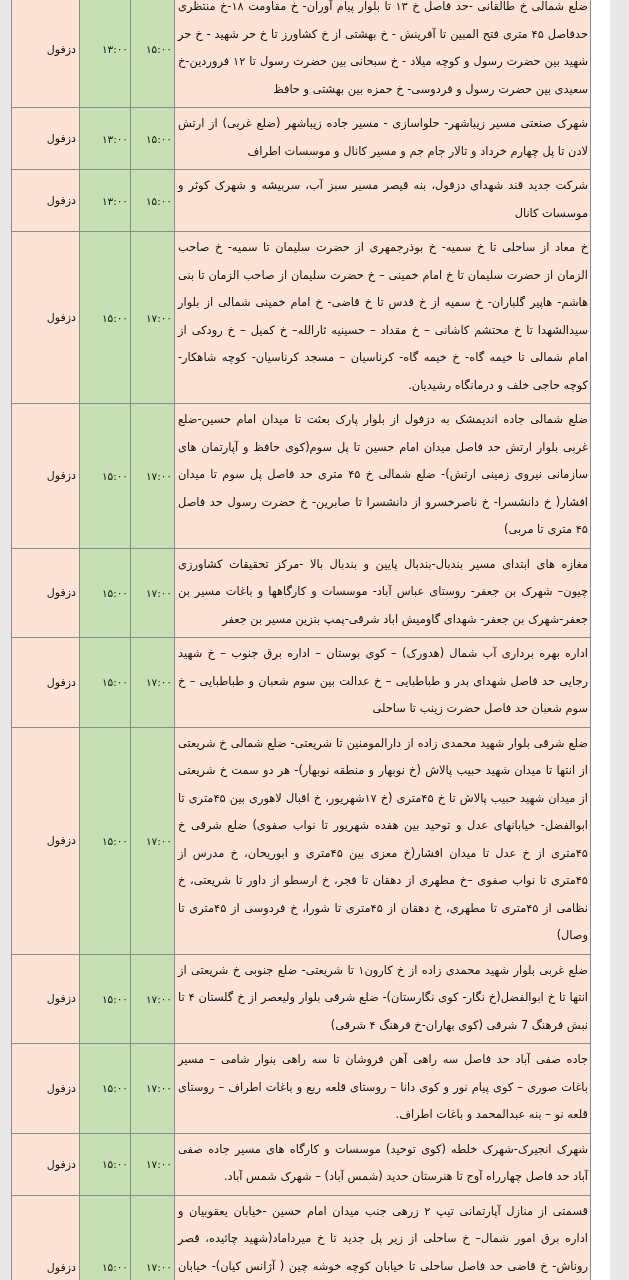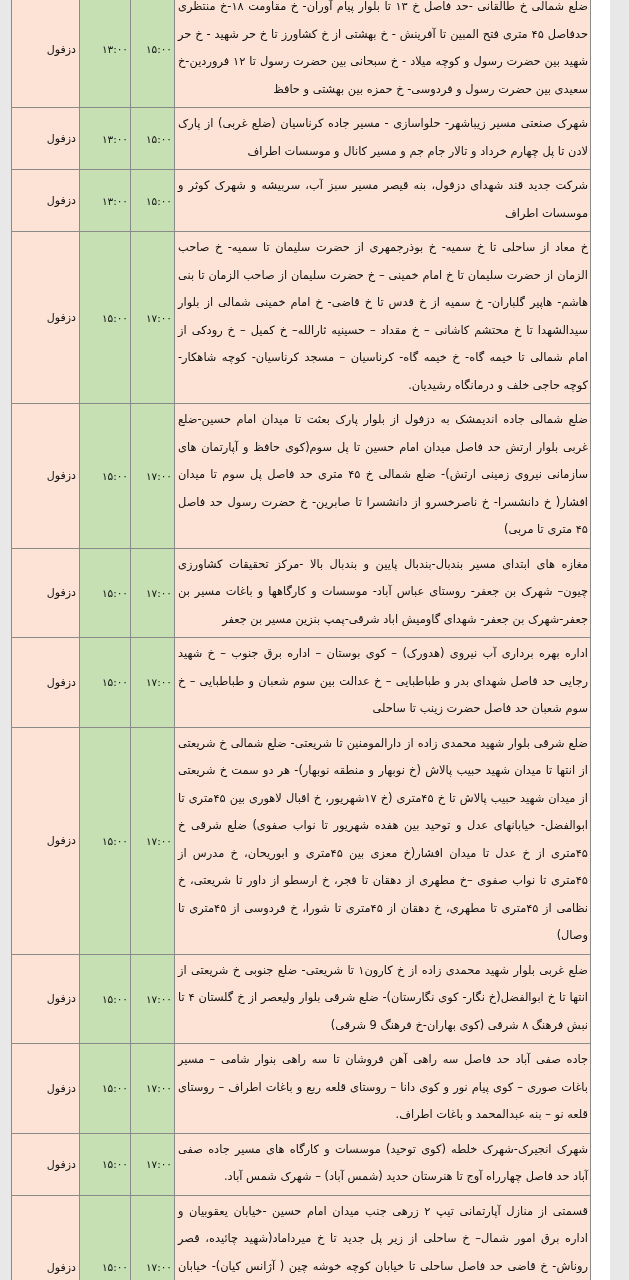--- a/index.html
+++ b/index.html
@@ -51,27 +51,27 @@
         <tr style="height: 94px;">
           <td class="city">دزفول</td>
           <td class="t1">۱۳:۰۰</td>
           <td class="t2">۱۵:۰۰</td>
           <td class="addr">ضلع شمالی خ طالقانی -حد فاصل خ ۱۳ تا بلوار پیام آوران- خ مقاومت ۱۸-خ منتظری حدفاصل ۴۵ متری فتح المبین تا آفرینش - خ بهشتی از خ کشاورز تا خ حر شهید - خ حر شهید بین حضرت رسول و کوچه میلاد - خ سبحانی بین حضرت رسول تا ۱۲ فروردین-خ سعیدی بین حضرت رسول و فردوسی- خ حمزه بین بهشتی و حافظ</td>
         </tr>
         <tr style="height: 56px;">
           <td class="city">دزفول</td>
           <td class="t1">۱۳:۰۰</td>
           <td class="t2">۱۵:۰۰</td>
-          <td class="addr">شهرک صنعتی مسیر زیباشهر- حلواسازی - مسیر جاده کرناسیان (ضلع غربی) از پارک لادن تا پل چهارم خرداد و تالار جام جم و مسیر کانال و موسسات اطراف</td>
+          <td class="addr">شهرک صنعتی مسیر زیباشهر- حلواسازی - مسیر جاده زیباشهر (ضلع غربی) از ارتش لادن تا پل چهارم خرداد و تالار جام جم و مسیر کانال و موسسات اطراف</td>
         </tr>
         <tr style="height: 28px;">
           <td class="city">دزفول</td>
           <td class="t1">۱۳:۰۰</td>
           <td class="t2">۱۵:۰۰</td>
-          <td class="addr">شرکت جدید قند شهدای دزفول، بنه قیصر مسیر سبز آب، سربیشه و شهرک کوثر و موسسات اطراف</td>
+          <td class="addr">شرکت جدید قند شهدای دزفول، بنه قیصر مسیر سبز آب، سربیشه و شهرک کوثر و موسسات کانال</td>
         </tr>
         <tr style="height: 113px;">
           <td class="city">دزفول</td>
           <td class="t1">۱۵:۰۰</td>
           <td class="t2">۱۷:۰۰</td>
           <td class="addr">خ معاد از ساحلی تا خ سمیه- خ بوذرجمهری از حضرت سلیمان تا سمیه- خ صاحب الزمان از حضرت سلیمان تا خ امام خمینی – خ حضرت سلیمان از صاحب الزمان تا بنی هاشم- هاپیر گلباران- خ سمیه از خ قدس تا خ قاضی- خ امام خمینی شمالی از بلوار سیدالشهدا تا خ محتشم کاشانی – خ مقداد – حسینیه ثارالله– خ کمیل – خ رودکی از امام شمالی تا خیمه گاه- خ خیمه گاه- کرناسیان – مسجد کرناسیان- کوچه شاهکار- کوچه حاجی خلف و درمانگاه رشیدیان.</td>
         </tr>
         <tr style="height: 112px;">
           <td class="city">دزفول</td>
           <td class="t1">۱۵:۰۰</td>
@@ -81,33 +81,33 @@
         <tr style="height: 76px;">
           <td class="city">دزفول</td>
           <td class="t1">۱۵:۰۰</td>
           <td class="t2">۱۷:۰۰</td>
           <td class="addr">مغازه های ابتدای مسیر بندبال-بندبال پایین و بندبال بالا -مرکز تحقیقات کشاورزی چیون– شهرک بن جعفر- روستای عباس آباد- موسسات و کارگاهها و باغات مسیر بن جعفر-شهرک بن جعفر- شهدای گاومیش اباد شرقی-پمپ بنزین مسیر بن جعفر</td>
         </tr>
         <tr style="height: 84px;">
           <td class="city">دزفول</td>
           <td class="t1">۱۵:۰۰</td>
           <td class="t2">۱۷:۰۰</td>
-          <td class="addr">اداره بهره برداری آب نیروی (هدورک) – کوی بوستان – اداره برق جنوب – خ شهید رجایی حد فاصل شهدای بدر و طباطبایی – خ عدالت بین سوم شعبان و طباطبایی – خ سوم شعبان حد فاصل حضرت زینب تا ساحلی</td>
+          <td class="addr">اداره بهره برداری آب شمال (هدورک) – کوی بوستان – اداره برق جنوب – خ شهید رجایی حد فاصل شهدای بدر و طباطبایی – خ عدالت بین سوم شعبان و طباطبایی – خ سوم شعبان حد فاصل حضرت زینب تا ساحلی</td>
         </tr>
         <tr style="height: 140px;">
           <td class="city">دزفول</td>
           <td class="t1">۱۵:۰۰</td>
           <td class="t2">۱۷:۰۰</td>
           <td class="addr">ضلع شرقی بلوار شهید محمدی زاده از دارالمومنین تا شریعتی- ضلع شمالی خ شریعتی از انتها تا میدان شهید حبیب پالاش (خ نوبهار و منطقه نوبهار)- هر دو سمت خ شریعتی از میدان شهید حبیب پالاش تا خ ۴۵متری (خ ۱۷شهریور، خ اقبال لاهوری بین ۴۵متری تا ابوالفضل- خیابانهای عدل و توحید بین هفده شهریور تا نواب صفوی) ضلع شرقی خ ۴۵متری از خ عدل تا میدان افشار(خ معزی بین ۴۵متری و ابوریحان، خ مدرس از ۴۵متری تا نواب صفوی –خ مطهری از دهقان تا فجر، خ ارسطو از داور تا شریعتی، خ نظامی از ۴۵متری تا مطهری، خ دهقان از ۴۵متری تا شورا، خ فردوسی از ۴۵متری تا وصال)</td>
         </tr>
         <tr style="height: 70px;">
           <td class="city">دزفول</td>
           <td class="t1">۱۵:۰۰</td>
           <td class="t2">۱۷:۰۰</td>
-          <td class="addr">ضلع غربی بلوار شهید محمدی زاده از خ کارون۱ تا شریعتی- ضلع جنوبی خ شریعتی از انتها تا خ ابوالفضل(خ نگار- کوی نگارستان)- ضلع شرقی بلوار ولیعصر از خ گلستان ۴ تا نبش فرهنگ ۸ شرقی (کوی بهاران-خ فرهنگ 9 شرقی)</td>
+          <td class="addr">ضلع غربی بلوار شهید محمدی زاده از خ کارون۱ تا شریعتی- ضلع جنوبی خ شریعتی از انتها تا خ ابوالفضل(خ نگار- کوی نگارستان)- ضلع شرقی بلوار ولیعصر از خ گلستان ۴ تا نبش فرهنگ 7 شرقی (کوی بهاران-خ فرهنگ ۴ شرقی)</td>
         </tr>
         <tr style="height: 70px;">
           <td class="city">دزفول</td>
           <td class="t1">۱۵:۰۰</td>
           <td class="t2">۱۷:۰۰</td>
           <td class="addr">جاده صفی آباد حد فاصل سه راهی آهن فروشان تا سه راهی بنوار شامی – مسیر باغات صوری – کوی پیام نور و کوی دانا – روستای قلعه ربع و باغات اطراف – روستای قلعه نو – بنه عبدالمحمد و باغات اطراف.</td>
         </tr>
         <tr style="height: 58px;">
           <td class="city">دزفول</td>
           <td class="t1">۱۵:۰۰</td>

